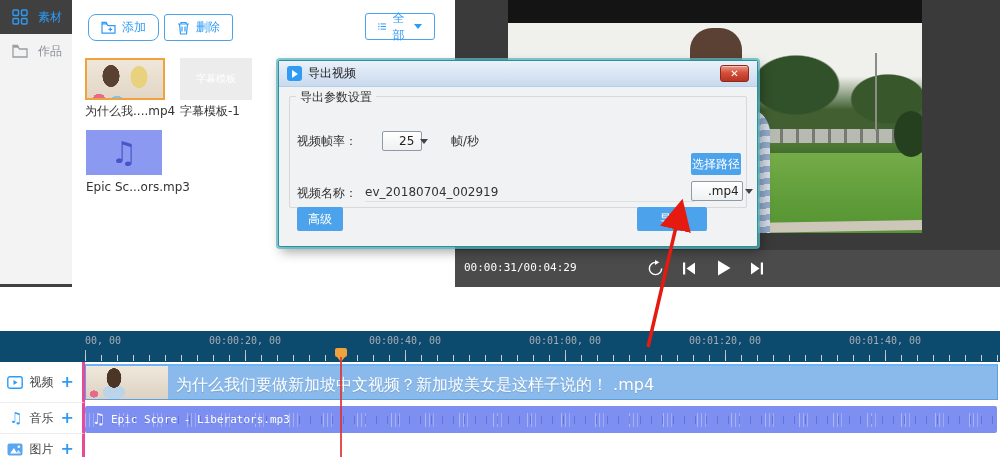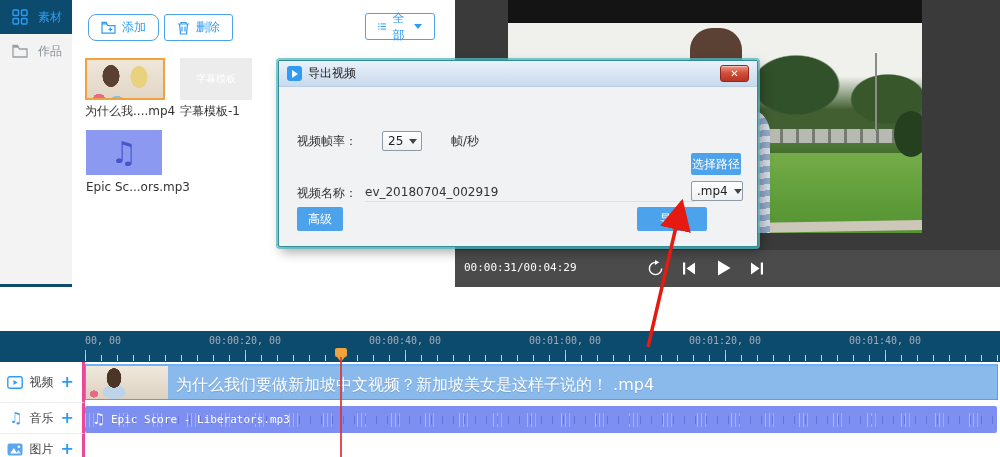--- a/index.html
+++ b/index.html
@@ -1,20 +1,20 @@
 <!DOCTYPE html>
 <html><head>
 <meta charset="utf-8">
 <style>
   * { margin:0; padding:0; box-sizing:border-box; }
   html,body { width:1000px; height:457px; font-family:"DejaVu Sans","Liberation Sans",sans-serif; }
   .app { position:relative; width:1000px; height:457px; background:#fff; overflow:hidden; font-size:12px; }
 
   
-  .left-nav { position:absolute; left:0; top:0; width:72px; height:290px; background:#0c4a6e; }
+  .left-nav { position:absolute; left:0; top:0; width:72px; height:290px; background:#404040; }
   .left-nav .rest { position:absolute; left:0; top:34px; width:72px; height:250px; background:#f3f3f3; }
   .nav-item { position:relative; height:34px; display:flex; align-items:center; gap:10px; padding-left:12px; cursor:pointer; }
   .nav-item .lbl { font-size:12px; }
   .nav-item.active .lbl { color:#2f9bf4; }
   .nav-item .lbl.gray { color:#8a8f96; }
 
   
   .media { position:absolute; left:72px; top:0; width:383px; height:290px; background:#fff; }
   .btn-outline { position:absolute; height:27px; border:1px solid #4da3eb; border-radius:3px; background:#fff;
       color:#2f9bf4; display:flex; align-items:center; gap:6px; padding:0 12px; cursor:pointer; font-size:12px; }
@@ -67,21 +67,21 @@
   .dlg-appicon { width:15px; height:15px; border-radius:3px; background:#2f9bf4; position:relative; }
   .dlg-appicon::after { content:""; position:absolute; left:5px; top:4px; border-left:6px solid #fff; border-top:4px solid transparent; border-bottom:4px solid transparent; }
   .dlg-title .t { font-size:12px; color:#222; }
   .dlg-close { position:absolute; top:4px; right:8px; width:29px; height:17px; border:1px solid #8e2a1c; border-radius:3px;
       background:linear-gradient(#ee9a86,#d2503c 45%,#b83322); color:#fff; font-size:10px; font-weight:bold;
       display:flex; align-items:center; justify-content:center; cursor:pointer; box-shadow:inset 0 1px 0 rgba(255,255,255,.45); }
   .groupbox { position:absolute; left:10px; top:35px; width:458px; height:112px; border:1px solid #d8d8d8; border-radius:2px; }
   .legend { position:absolute; top:-8px; left:6px; background:#f0f2f4; padding:0 4px; font-size:12px; color:#333; }
   .drow { position:absolute; left:8px; display:flex; align-items:center; font-size:12px; color:#333; }
   .win-select { background:linear-gradient(#ffffff,#eef0f2); border:1px solid #8e9aa6; border-radius:2px; height:20px;
-      display:inline-flex; align-items:center; justify-content:space-between; padding:0 5px; gap:6px; cursor:pointer; color:#222; }
+      display:inline-flex; align-items:center; justify-content:space-between; padding:0 16px; gap:6px; cursor:pointer; color:#222; }
   .caret { width:0; height:0; border-left:4px solid transparent; border-right:4px solid transparent; border-top:5px solid #444; }
   .caret.blue { border-top-color:#2f9bf4; }
   .btn-blue { background:#4da3eb; color:#fff; border:none; border-radius:2px; font-size:12px; cursor:pointer;
       display:flex; align-items:center; justify-content:center; font-family:inherit; }
   .field-line { border-bottom:1px solid #e0e0e0; min-width:330px; padding-bottom:2px; }
 
   
   .tl-toolbar { position:absolute; left:0; top:287px; width:1000px; height:44px; background:#fff; }
 
   .ruler { position:absolute; left:0; top:331px; width:1000px; height:31px; background:#0c4a6e; }
@@ -232,20 +232,23 @@
 
     </div>
   </div>
 
   <div class="dlg">
     <div class="dlg-title">
       <div class="dlg-appicon"></div>
       <span class="t">导出视频</span>
       <div class="dlg-close">✕</div>
     </div>
+    <div class="groupbox">
+      <span class="legend">导出参数设置</span>
+    </div>
     <div class="drow" style="top:70px;gap:21px;">
       <span style="margin-left:10px;">视频帧率：</span>
       <span class="win-select" style="width:40px; margin-left:4px;">
         <span>25</span>
         <span class="caret"></span>
       </span>
       <span style="margin-left:8px;">帧/秒</span>
     </div>
     <button class="btn-blue" style="position:absolute; right:16px; top:92px; width:50px; height:22px;">选择路径</button>
     <div class="drow" style="top:124px;">

